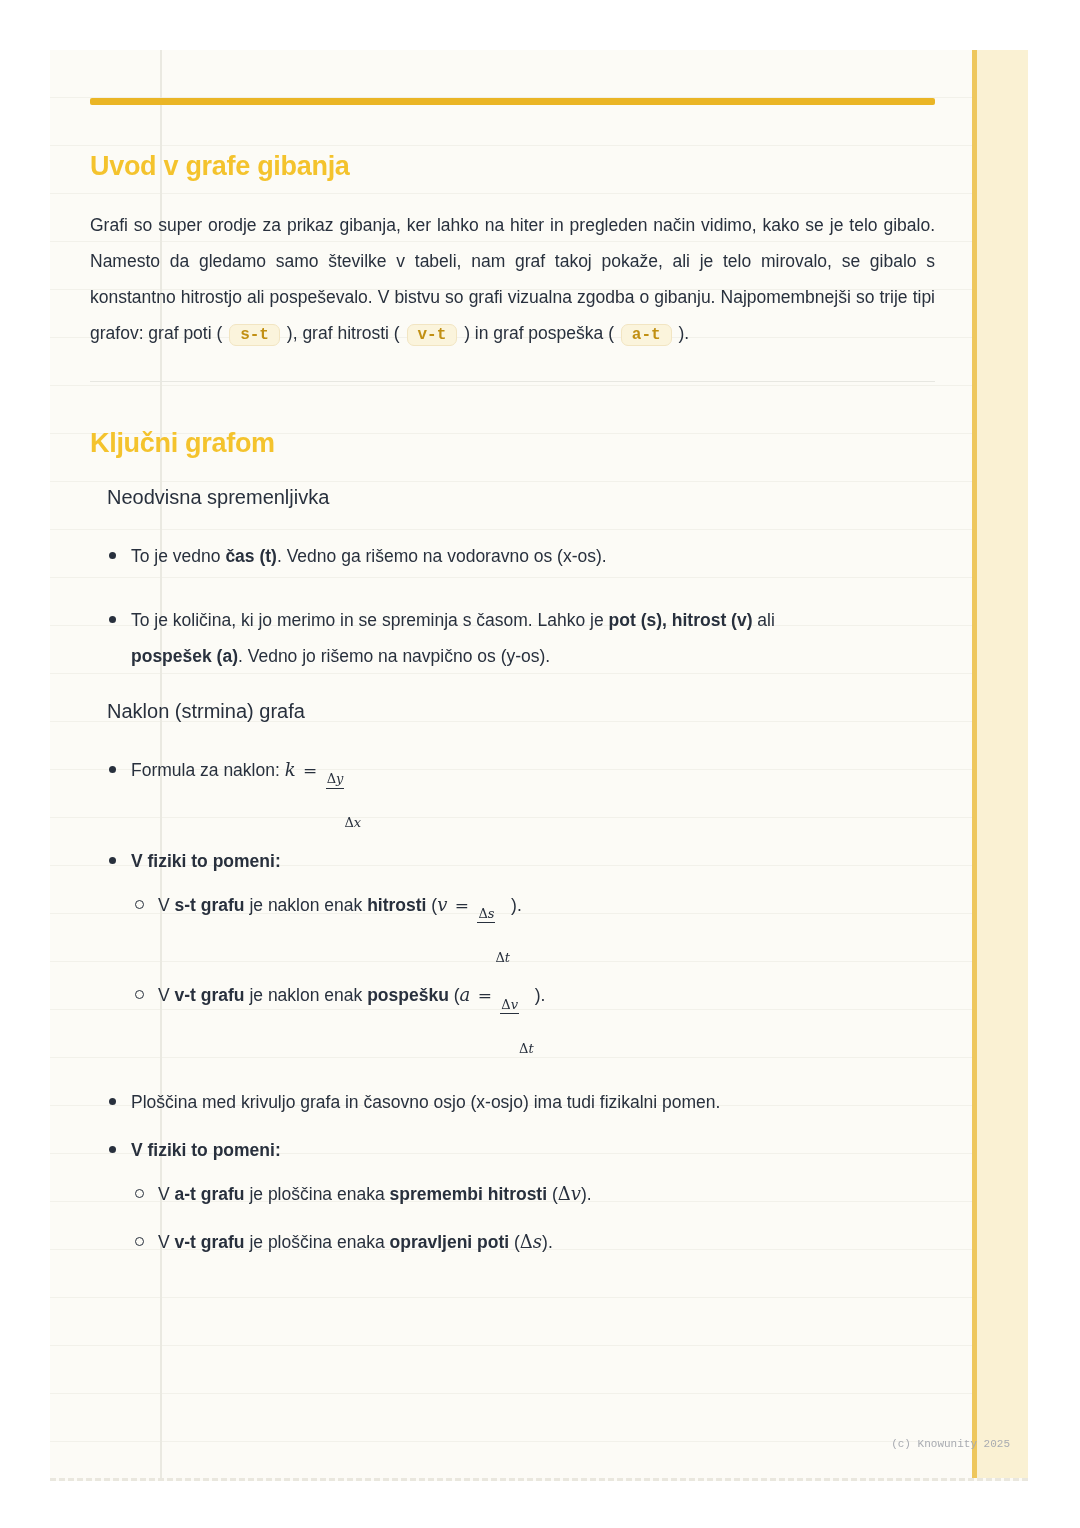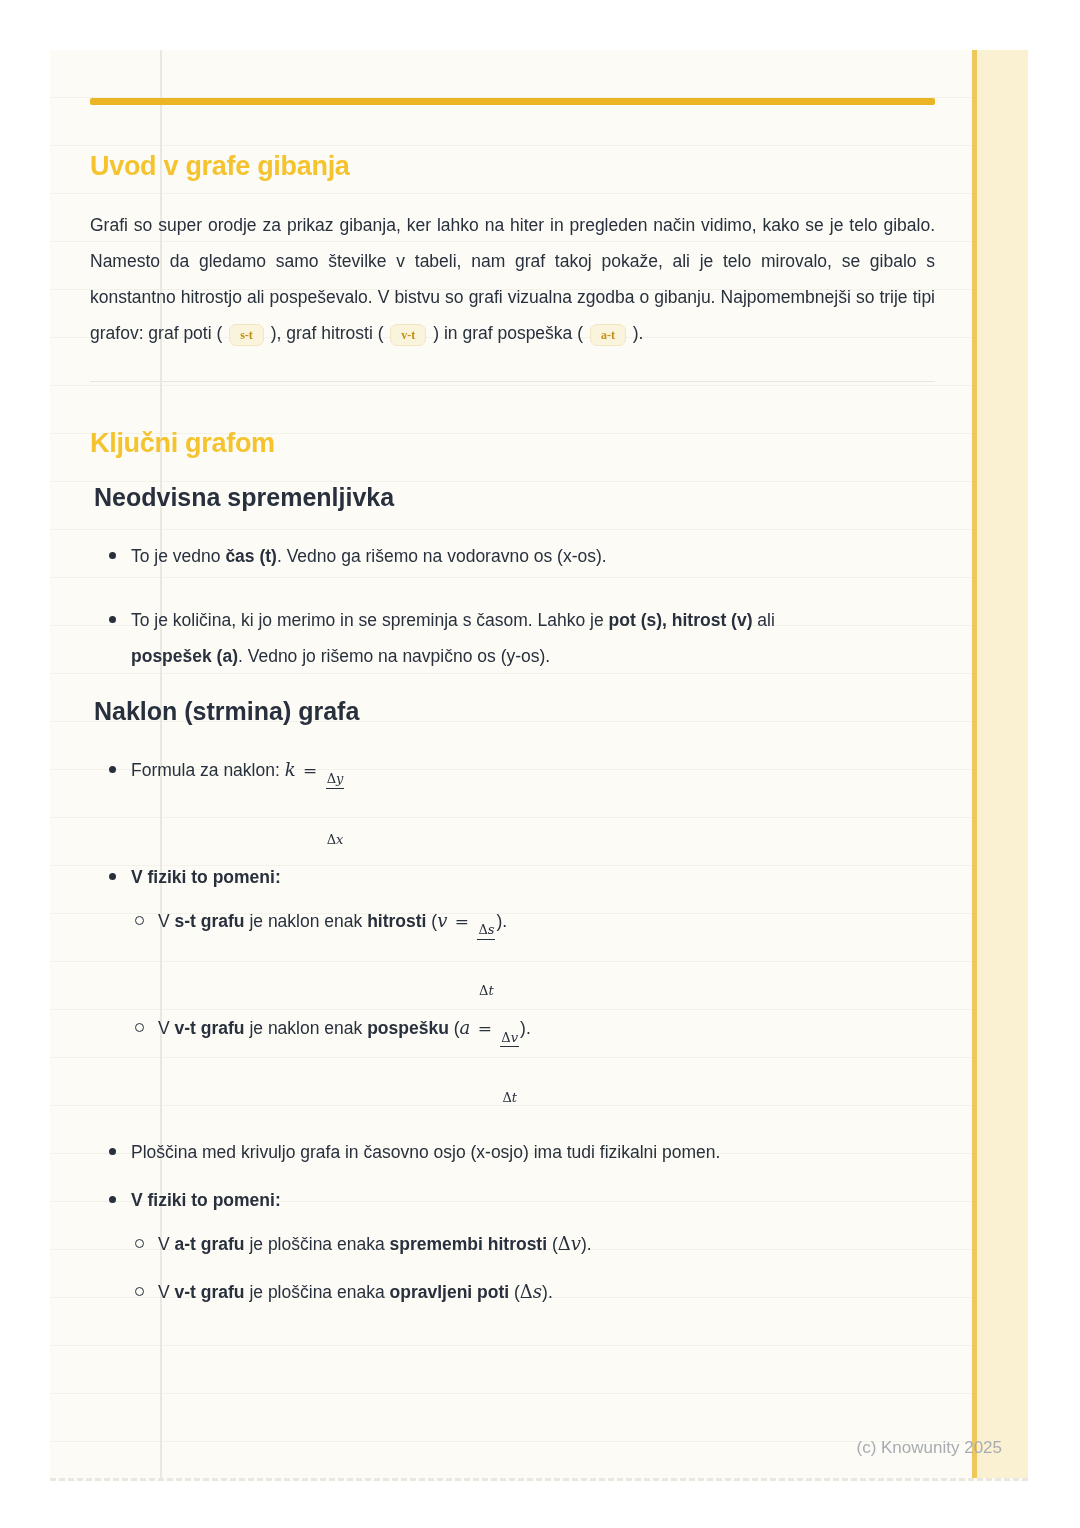--- a/index.html
+++ b/index.html
@@ -34,21 +34,21 @@
   }
   .title-rule{
     width:100%;height:7px;border-radius:2px;
     background:var(--title-rule-color,#eab525);
   }
   h2.section-heading{
     margin:44px 0 0 0;font-size:27px;line-height:34px;font-weight:800;
     color:var(--section-heading-color,#f4c32d);letter-spacing:-0.3px;
   }
   h3.sub-heading{
-    margin:24px 0 0 4px;font-size:25px;line-height:26px;font-weight:700;
+    margin:24px 0 0 17px;font-size:20px;line-height:26px;font-weight:400;
     color:var(--text-color,#28303d);
   }
   p.para{
     margin:24px 0 0 0;font-size:17.5px;line-height:36px;text-align:justify;
     color:var(--text-color,#28303d);
   }
   .divider{
     margin-top:30px;height:1px;background:var(--divider-color,#e7e7e1);
   }
   .list{margin-top:28px;}
@@ -60,43 +60,43 @@
     border-radius:50%;background:var(--text-color,#28303d);
   }
   .li.l2{padding-left:27px;margin:8px 0 12px 0;}
   .li.l2::before{
     content:'';position:absolute;left:4px;top:13px;width:7px;height:7px;
     border-radius:50%;background:transparent;border:1.5px solid var(--text-color,#28303d);
   }
   .sublist{margin-top:4px;}
   strong{font-weight:700;color:var(--text-color,#28303d);}
   code.badge{
-    font-family:Liberation Serif, serif;
-    font-size:12px;font-weight:700;
+    font-family:Liberation Mono, monospace;
+    font-size:16px;font-weight:700;
     color:var(--code-text-color,#c18f13);
     background:var(--code-bg-color,#fbf4dc);
     border:1px solid var(--code-border-color,#f2e5c2);
     border-radius:7px;padding:0 10px;margin:0 2px;
     display:inline-block;line-height:20px;vertical-align:baseline;
   }
   .mvar{font-family:"DejaVu Serif","Liberation Serif",serif;font-size:18px;}
   .mit{font-style:italic;}
   .mup{font-style:normal;}
   .math{font-family:"DejaVu Serif","Liberation Serif",serif;white-space:nowrap;}
   .math .eq{font-size:17px;padding:0 2px;}
   .frac{
-    display:inline-flex;flex-direction:column;align-items:center;
+    display:inline-flex;flex-direction:row;align-items:flex-start;
     vertical-align:-0.55em;line-height:1.12;font-size:13px;margin:0 1px;
   }
   .frac .mvar{font-size:13px;}
   .frac .num{border-bottom:1px solid var(--text-color,#28303d);padding:0 1px 1px 1px;}
   .frac .den{padding-top:1px;margin-top:43px;}
   .page-footer{
-    position:absolute;top:1438px;right:78px;z-index:5;
-    font-size:17px;color:var(--footer-color,#a8abb1);
+    position:absolute;top:1438px;right:70px;z-index:5;
+    font-size:11px;color:var(--footer-color,#a8abb1);font-family:Liberation Mono, monospace;
   }
 </style>
 </head>
 <body style="--page-bg-color: #ffffff; --paper-color: #fcfbf6; --ruled-line-color: #f2f1ea; --margin-line-color: #eae9e1; --paper-edge-color: #e9e7de; --accent-strip-color: #faf1d3; --accent-strip-edge-color: #eec75d; --title-color: #e4a71b; --title-rule-color: #eab525; --section-heading-color: #f4c32d; --text-color: #28303d; --divider-color: #e7e7e1; --code-text-color: #c18f13; --code-bg-color: #fbf4dc; --code-border-color: #f2e5c2; --footer-color: #a8abb1;">
 
 <div class="paper">
   <div class="margin-line"></div>
   <div class="accent-strip"></div>
   <div class="content" id="doc-content">
       <div class="title-rule"></div>

